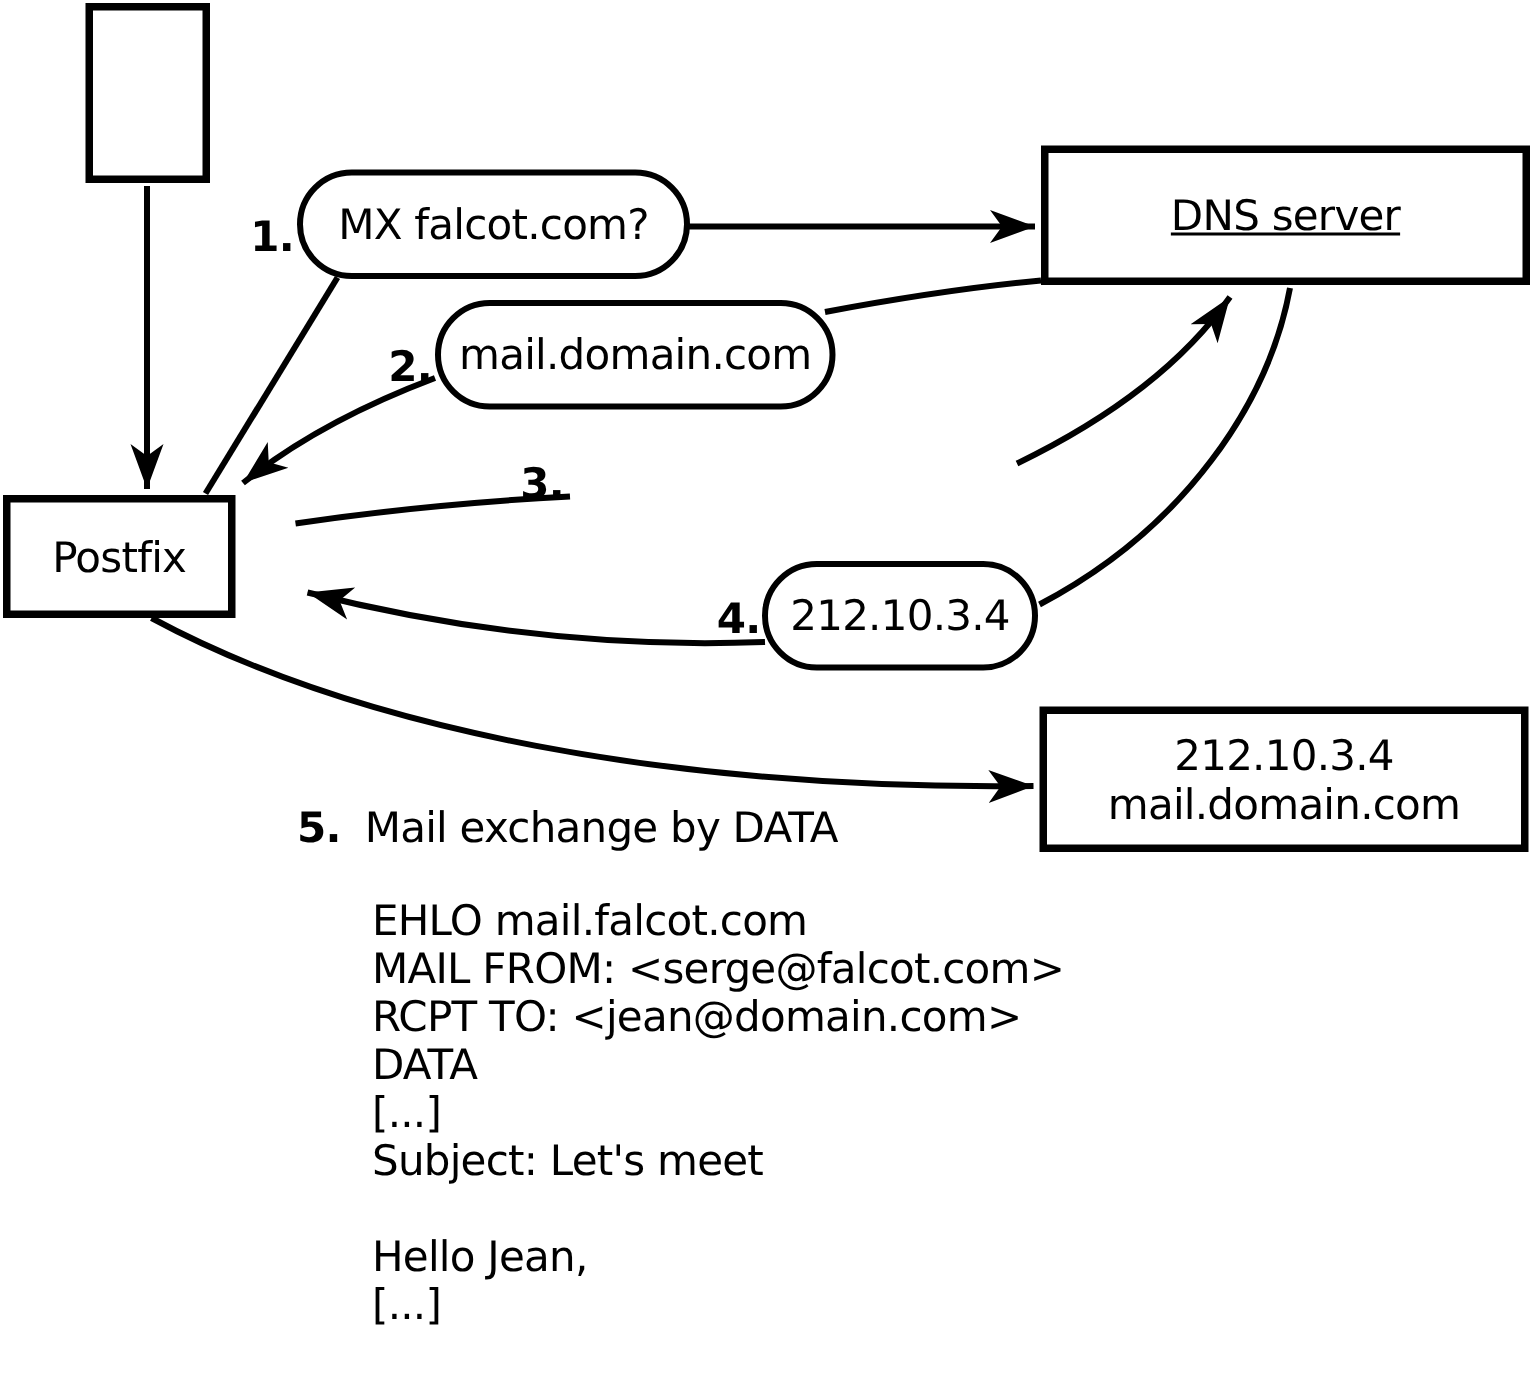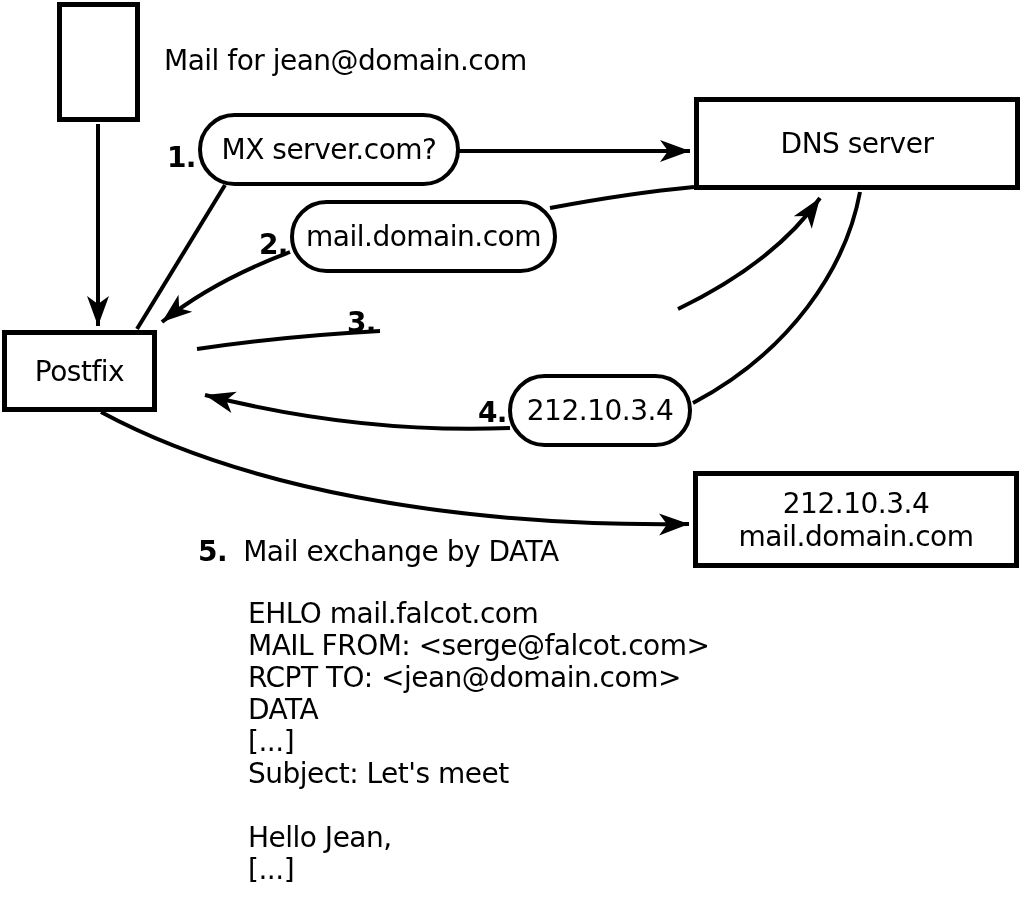--- a/index.html
+++ b/index.html
@@ -27,21 +27,21 @@
     position:absolute;font-size:28px;line-height:32px;white-space:pre;
   }
   .destbox div{width:100%;}
   
   #mailrect{left:57px;top:2px;width:83px;height:120px;}
   #title{left:164px;top:44px;}
   #pill1{left:198px;top:113px;width:262px;height:73px;}
   #pill2{left:290px;top:200px;width:267px;height:73px;}
   #pill3{left:378px;top:288px;width:302px;height:72px;}
   #pill4{left:508px;top:374px;width:184px;height:73px;}
-  #dns{left:694px;top:97px;width:326px;height:93px;}
+  #dns{left:694px;top:97px;width:326px;height:93px;text-decoration:underline;}
   #postfix{left:2px;top:330px;width:155px;height:82px;}
   #dest{left:693px;top:471px;width:326px;height:97px;flex-direction:column;}
   #n1{left:152px;top:141px;}
   #n2{left:244px;top:228px;}
   #n3{left:332px;top:306px;}
   #n4{left:463px;top:396px;}
   #step5{left:198px;top:535px;}
   #smtp{left:248px;top:598px;}
 </style>
 </head>
@@ -64,24 +64,23 @@
       <path d="M197,349 Q285,336 380,331"></path>
       <path d="M678,309 Q775,262 820,198" marker-end="url(#arr)"></path>
       <path d="M860,192 C846,268 790,352 693,403"></path>
       <path d="M510,428 Q360,434 205,395" marker-end="url(#arr)"></path>
       <path d="M101,412 C240,487 450,527 689,524" marker-end="url(#arr)"></path>
     </g>
   </svg>
 
   <div class="node" id="mailrect"></div>
 
-  <div class="lbl" id="title">Mail for jean@domain.com</div>
 
   <div class="numlbl" id="n1">1.</div>
-  <div class="pill" id="pill1">MX server.com?</div>
+  <div class="pill" id="pill1">MX falcot.com?</div>
 
   <div class="numlbl" id="n2">2.</div>
   <div class="pill" id="pill2">mail.domain.com</div>
 
   <div class="numlbl" id="n3">3.</div>
 
   <div class="numlbl" id="n4">4.</div>
   <div class="pill" id="pill4">212.10.3.4</div>
 
   <div class="node" id="dns">DNS server</div>

